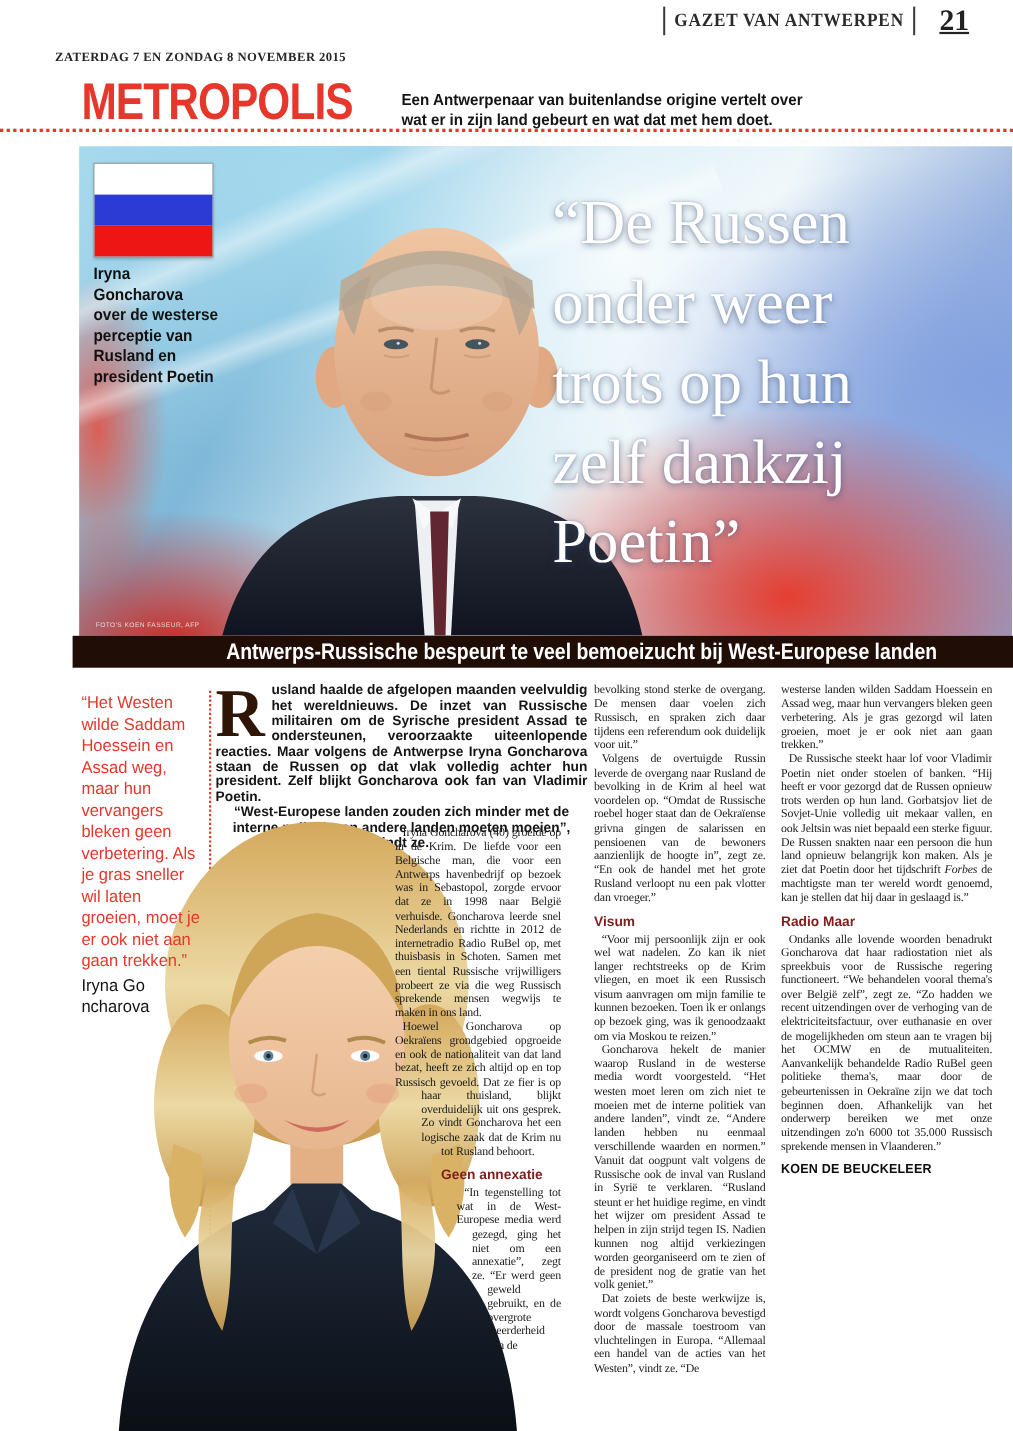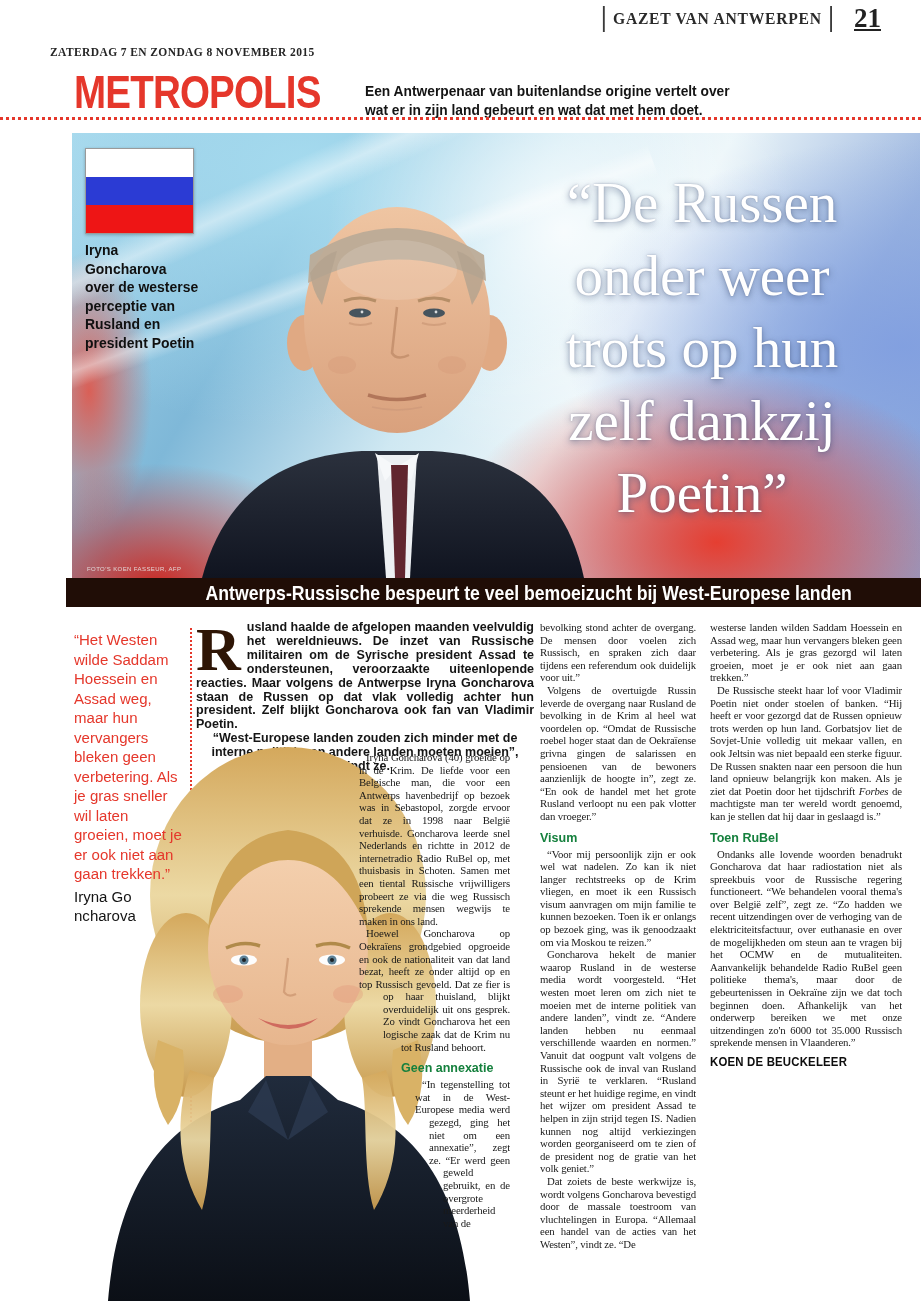--- a/index.html
+++ b/index.html
@@ -42,21 +42,21 @@
   .flag div{flex:1;}
   .f-white{background:var(--flag-white);}
   .f-blue{background:var(--flag-blue);}
   .f-red{background:var(--flag-red);}
 
   .hero-cap{position:absolute;left:13px;top:108px;width:122px;
         font:700 15px/18.5px "Liberation Sans",sans-serif;color:#101010;
         transform:scaleX(.93);transform-origin:left top;}
   .hero-cap .cap-name{font-weight:900;display:block;}
 
-  .hero-quote{position:absolute;right:18px;top:34px;width:400px;text-align:center;
+  .hero-quote{position:absolute;right:18px;top:34px;width:400px;text-align:left;
         font:400 57px/72.5px "Liberation Serif",serif;color:#fff;
         text-shadow:0 2px 7px rgba(50,70,110,.55),0 0 2px rgba(80,90,120,.4);}
   .credit{position:absolute;left:15px;bottom:6px;font:400 6px "Liberation Sans",sans-serif;
         color:#e6e6e6;letter-spacing:.4px;opacity:.9;}
 
   
   .banner{position:absolute;left:66px;top:578px;width:854px;height:29px;background:var(--banner-bg);
         display:flex;align-items:center;justify-content:center;z-index:3;padding-left:36px;}
   .banner span{font:700 20.5px "Liberation Sans",sans-serif;color:#fff;
         transform:scaleX(.86);white-space:nowrap;}
@@ -72,21 +72,21 @@
   .intro{position:absolute;left:196px;top:621px;width:338px;z-index:4;
         font:700 12.5px/13.9px "Liberation Sans",sans-serif;color:#151515;text-align:justify;}
   .dropcap{float:left;font:700 62px/50px "Liberation Serif",serif;color:var(--dropcap-brown);
         margin:3px 6px 0 0;}
   .intro-center{text-align:center;clear:none;}
 
   .col{position:absolute;top:621px;font:400 10.8px/12.6px "Liberation Serif",serif;
         letter-spacing:-.15px;color:#191919;text-align:justify;overflow:hidden;}
   .col p{margin:0;}
   .col p.indent{text-indent:7px;}
-  .col h4{font:700 12.5px/14px "Liberation Sans",sans-serif;margin:8px 0 3px;color:#15803d;
+  .col h4{font:700 12.5px/14px "Liberation Sans",sans-serif;margin:8px 0 3px;color:#7f1d1d;
         letter-spacing:0;}
   .col1{left:357px;top:751px;width:153px;height:549px;z-index:6;}
   .col2{left:540px;width:156px;height:685px;}
   .col3{left:710px;width:192px;height:685px;}
   .byline{font:700 12px "Liberation Sans",sans-serif;margin-top:6px;letter-spacing:.2px;
         transform:scaleX(.95);transform-origin:left top;color:#0d0d0d;}
 
   .sp{float:left;clear:left;}
   .sp0{width:2px;height:250px;} .sp1{width:26px;height:40px;} .sp2{width:44px;height:40px;}
   .sp3{width:58px;height:45px;} .sp4{width:72px;height:50px;} .sp5{width:86px;height:60px;}
@@ -235,35 +235,35 @@
 
   <div class="col col1">
     <div class="sp sp0"></div>
     <div class="sp sp1"></div>
     <div class="sp sp2"></div>
     <div class="sp sp3"></div>
     <div class="sp sp4"></div>
     <div class="sp sp5"></div>
     <div class="sp sp6"></div>
     <p class="indent">Iryna Goncharova (40) groeide op in de Krim. De liefde voor een Belgische man, die voor een Antwerps havenbedrijf op bezoek was in Sebastopol, zorgde ervoor dat ze in 1998 naar België verhuisde. Goncharova leerde snel Nederlands en richtte in 2012 de internetradio Radio RuBel op, met thuisbasis in Schoten. Samen met een tiental Russische vrijwilligers probeert ze via die weg Russisch sprekende mensen wegwijs te maken in ons land.</p>
-    <p class="indent">Hoewel Goncharova op Oekraïens grondgebied opgroeide en ook de nationaliteit van dat land bezat, heeft ze onder altijd op en top Russisch gevoeld. Dat ze fier is op haar thuisland, blijkt overduidelijk uit ons gesprek. Zo vindt Goncharova het een logische zaak dat de Krim nu tot Rusland behoort.</p>
+    <p class="indent">Hoewel Goncharova op Oekraïens grondgebied opgroeide en ook de nationaliteit van dat land bezat, heeft ze zich altijd op en top Russisch gevoeld. Dat ze fier is op haar thuisland, blijkt overduidelijk uit ons gesprek. Zo vindt Goncharova het een logische zaak dat de Krim nu tot Rusland behoort.</p>
     <h4>Geen annexatie</h4>
     <p class="indent">“In tegenstelling tot wat in de West-Europese media werd gezegd, ging het niet om een annexatie”, zegt ze. “Er werd geen geweld gebruikt, en de overgrote meerderheid van de</p>
   </div>
 
   <div class="col col2">
-    <p>bevolking stond achter de overgang. De mensen door voelen zich Russisch, en spraken zich daar tijdens een referendum ook duidelijk voor uit.”</p>
+    <p>bevolking stond sterke de overgang. De mensen daar voelen zich Russisch, en spraken zich daar tijdens een referendum ook duidelijk voor uit.”</p>
     <p class="indent">Volgens de overtuigde Russin leverde de overgang naar Rusland de bevolking in de Krim al heel wat voordelen op. “Omdat de Russische roebel hoger staat dan de Oekraïense grivna gingen de salarissen en pensioenen van de bewoners aanzienlijk de hoogte in”, zegt ze. “En ook de handel met het grote Rusland verloopt nu een pak vlotter dan vroeger.”</p>
     <h4>Visum</h4>
     <p class="indent">“Voor mij persoonlijk zijn er ook wel wat nadelen. Zo kan ik niet langer rechtstreeks op de Krim vliegen, en moet ik een Russisch visum aanvragen om mijn familie te kunnen bezoeken. Toen ik er onlangs op bezoek ging, was ik genoodzaakt om via Moskou te reizen.”</p>
     <p class="indent">Goncharova hekelt de manier waarop Rusland in de westerse media wordt voorgesteld. “Het westen moet leren om zich niet te moeien met de interne politiek van andere landen”, vindt ze. “Andere landen hebben nu eenmaal verschillende waarden en normen.” Vanuit dat oogpunt valt volgens de Russische ook de inval van Rusland in Syrië te verklaren. “Rusland steunt er het huidige regime, en vindt het wijzer om president Assad te helpen in zijn strijd tegen IS. Nadien kunnen nog altijd verkiezingen worden georganiseerd om te zien of de president nog de gratie van het volk geniet.”</p>
     <p class="indent">Dat zoiets de beste werkwijze is, wordt volgens Goncharova bevestigd door de massale toestroom van vluchtelingen in Europa. “Allemaal een handel van de acties van het Westen”, vindt ze. “De</p>
   </div>
 
   <div class="col col3">
     <p>westerse landen wilden Saddam Hoessein en Assad weg, maar hun vervangers bleken geen verbetering. Als je gras gezorgd wil laten groeien, moet je er ook niet aan gaan trekken.”</p>
     <p class="indent"><span>De Russische steekt haar lof voor Vladimir Poetin niet onder stoelen of banken. “Hij heeft er voor gezorgd dat de Russen opnieuw trots werden op hun land. Gorbatsjov liet de Sovjet-Unie volledig uit mekaar vallen, en ook Jeltsin was niet bepaald een sterke figuur. De Russen snakten naar een persoon die hun land opnieuw belangrijk kon maken. Als je ziet dat Poetin door het tijdschrift </span><i>Forbes</i><span> de machtigste man ter wereld wordt genoemd, kan je stellen dat hij daar in geslaagd is.”</span></p>
-    <h4>Toen RuBel</h4>
+    <h4>Radio Maar</h4>
     <p class="indent">Ondanks alle lovende woorden benadrukt Goncharova dat haar radiostation niet als spreekbuis voor de Russische regering functioneert. “We behandelen vooral thema's over België zelf”, zegt ze. “Zo hadden we recent uitzendingen over de verhoging van de elektriciteitsfactuur, over euthanasie en over de mogelijkheden om steun aan te vragen bij het OCMW en de mutualiteiten. Aanvankelijk behandelde Radio RuBel geen politieke thema's, maar door de gebeurtenissen in Oekraïne zijn we dat toch beginnen doen. Afhankelijk van het onderwerp bereiken we met onze uitzendingen zo'n 6000 tot 35.000 Russisch sprekende mensen in Vlaanderen.”</p>
     <div class="byline">KOEN DE BEUCKELEER</div>
   </div>
 
 </div>
 
 </body></html>

